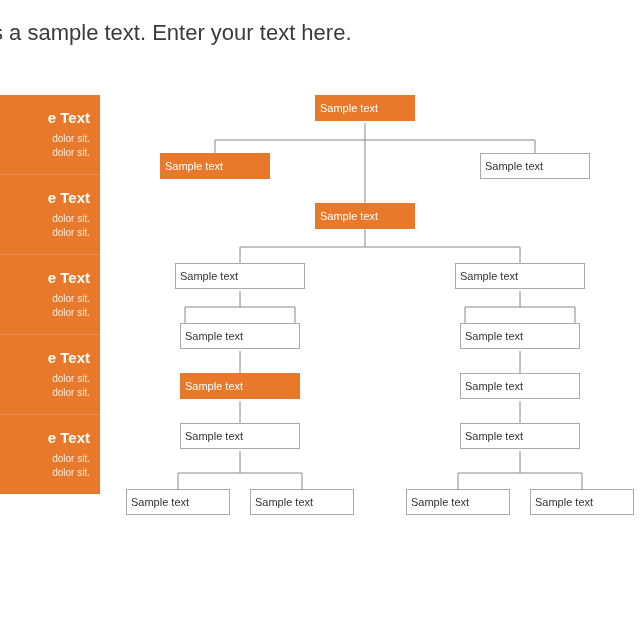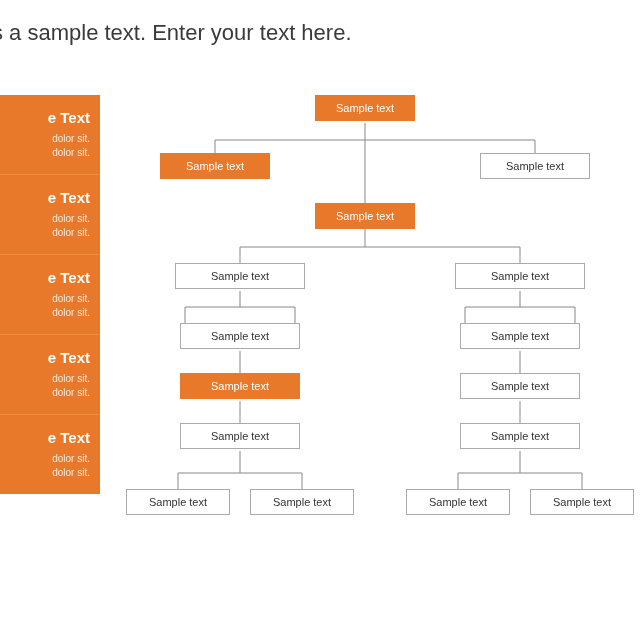--- a/index.html
+++ b/index.html
@@ -47,22 +47,21 @@
   .chart-area {
     position: absolute;
     left: 120px;
     top: 95px;
     width: 520px;
     height: 520px;
   }
   .node {
     position: absolute;
     font-size: 11px;
-    text-align: center;
-    padding: 6px 16px;
+    padding: 6px 4px;
     border: 1px solid #aaa;
     background: #fff;
     color: #333;
   }
   .node.orange {
     background: #e8792b;
     border-color: #e8792b;
     color: #fff;
   }
   svg.connectors {

